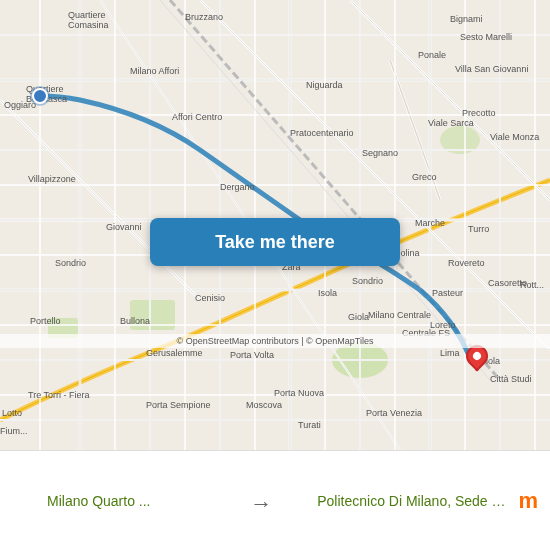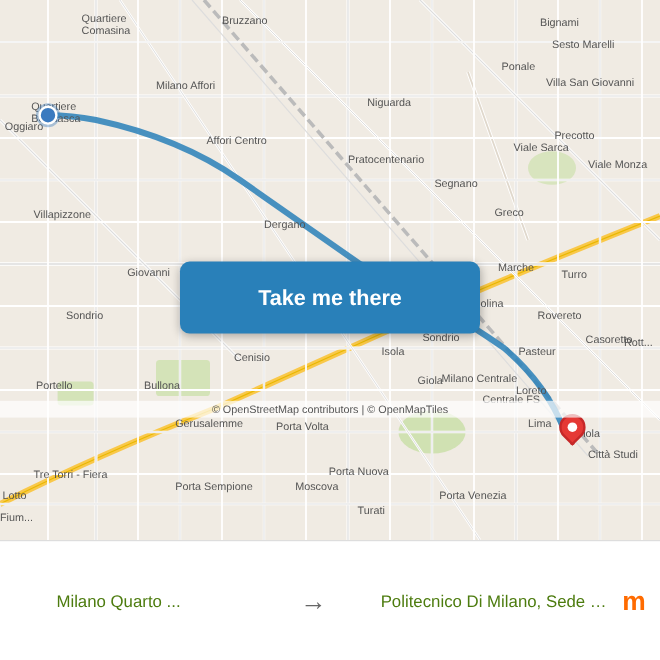--- a/index.html
+++ b/index.html
@@ -20,21 +20,21 @@
       width: 100%;
       height: 100%;
     }
 
     
     .cta-button {
       position: absolute;
       top: 218px;
       left: 150px;
       width: 250px;
-      height: 60px;
+      height: 48px;
       background: #2980b9;
       color: white;
       font-size: 18px;
       font-weight: bold;
       border: none;
       border-radius: 8px;
       cursor: pointer;
       display: flex;
       align-items: center;
       justify-content: center;

